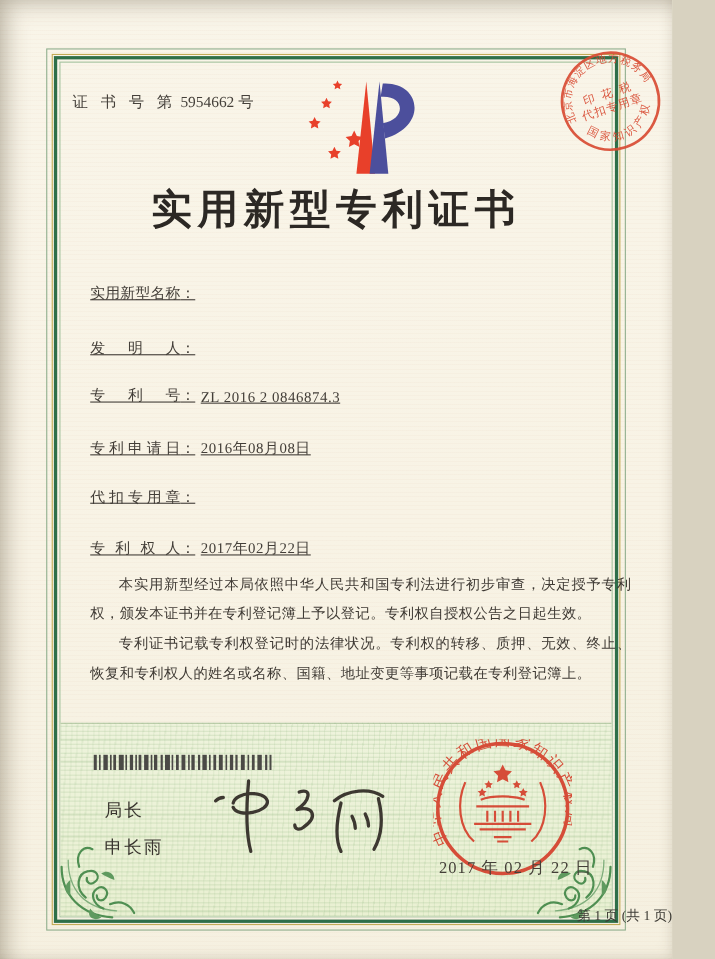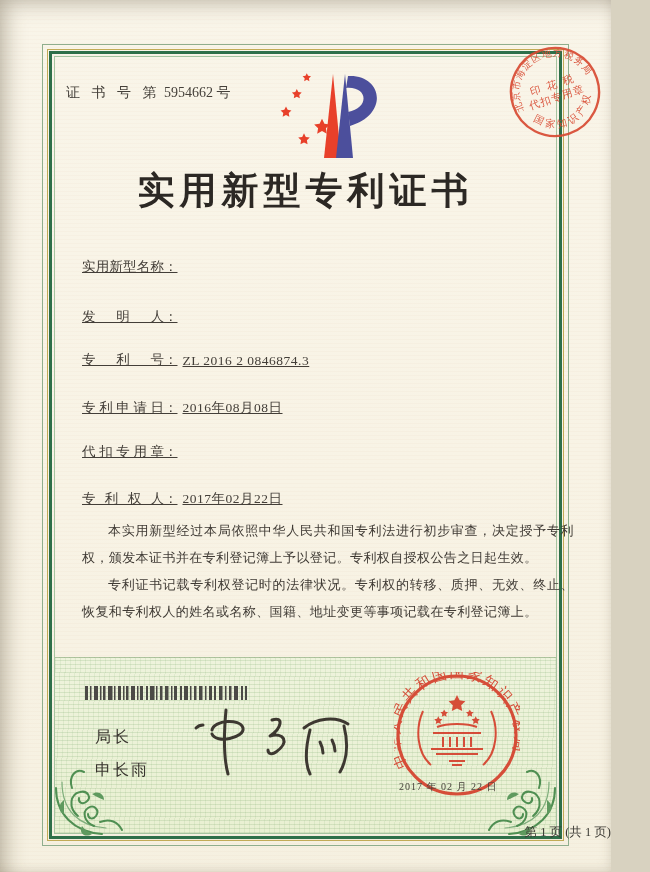--- a/index.html
+++ b/index.html
@@ -47,21 +47,21 @@
   
   .paras{position:absolute;left:82px;top:517px;width:492px;font-size:13px;line-height:27px;
          color:#3f3a34;text-align:justify;letter-spacing:.4px;}
   .paras p{margin:0;text-indent:2em;}
   
   .barcode{position:absolute;left:85px;top:686px;}
   .officer{position:absolute;left:82px;font-size:16px;color:#38342e;letter-spacing:2px;margin-left:13px;}
   .officer.t1{top:727px}.officer.t2{top:760px}
   .signature{position:absolute;left:188px;top:698px;}
   .seal-office{position:absolute;left:394px;top:672px;opacity:.92;}
-  .issue-date{position:absolute;left:399px;top:780px;font-size:10px;color:#443f38;letter-spacing:1px;z-index:6;}
+  .issue-date{position:absolute;left:399px;top:780px;font-size:15px;color:#443f38;letter-spacing:1px;z-index:6;}
   .footer{position:absolute;left:0;right:0;top:824px;text-align:right;font-size:12.5px;color:#3c3a34;z-index:2;}
   .seal-tax{position:absolute;left:505px;top:42px;z-index:5;opacity:.92;}
   svg text{font-family:"Liberation Serif","DejaVu Serif",serif;}
 </style>
 </head>
 <body>
 
 <div class="paper">
 
   <div class="frame-a"></div>

